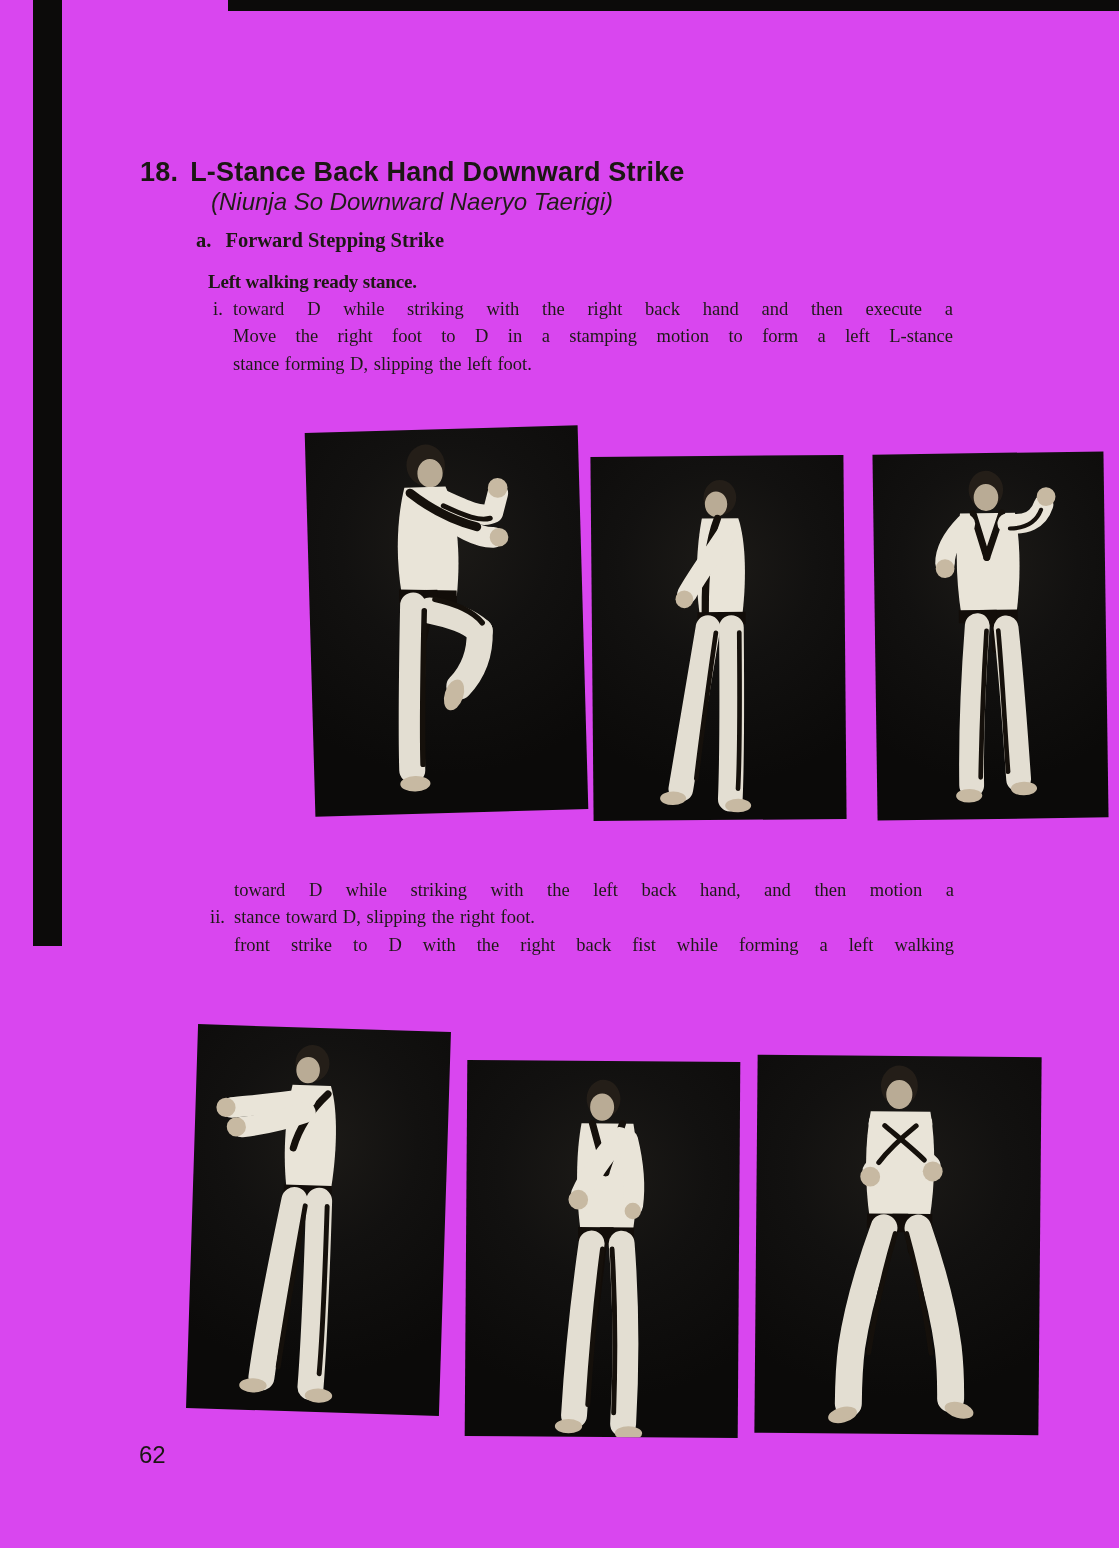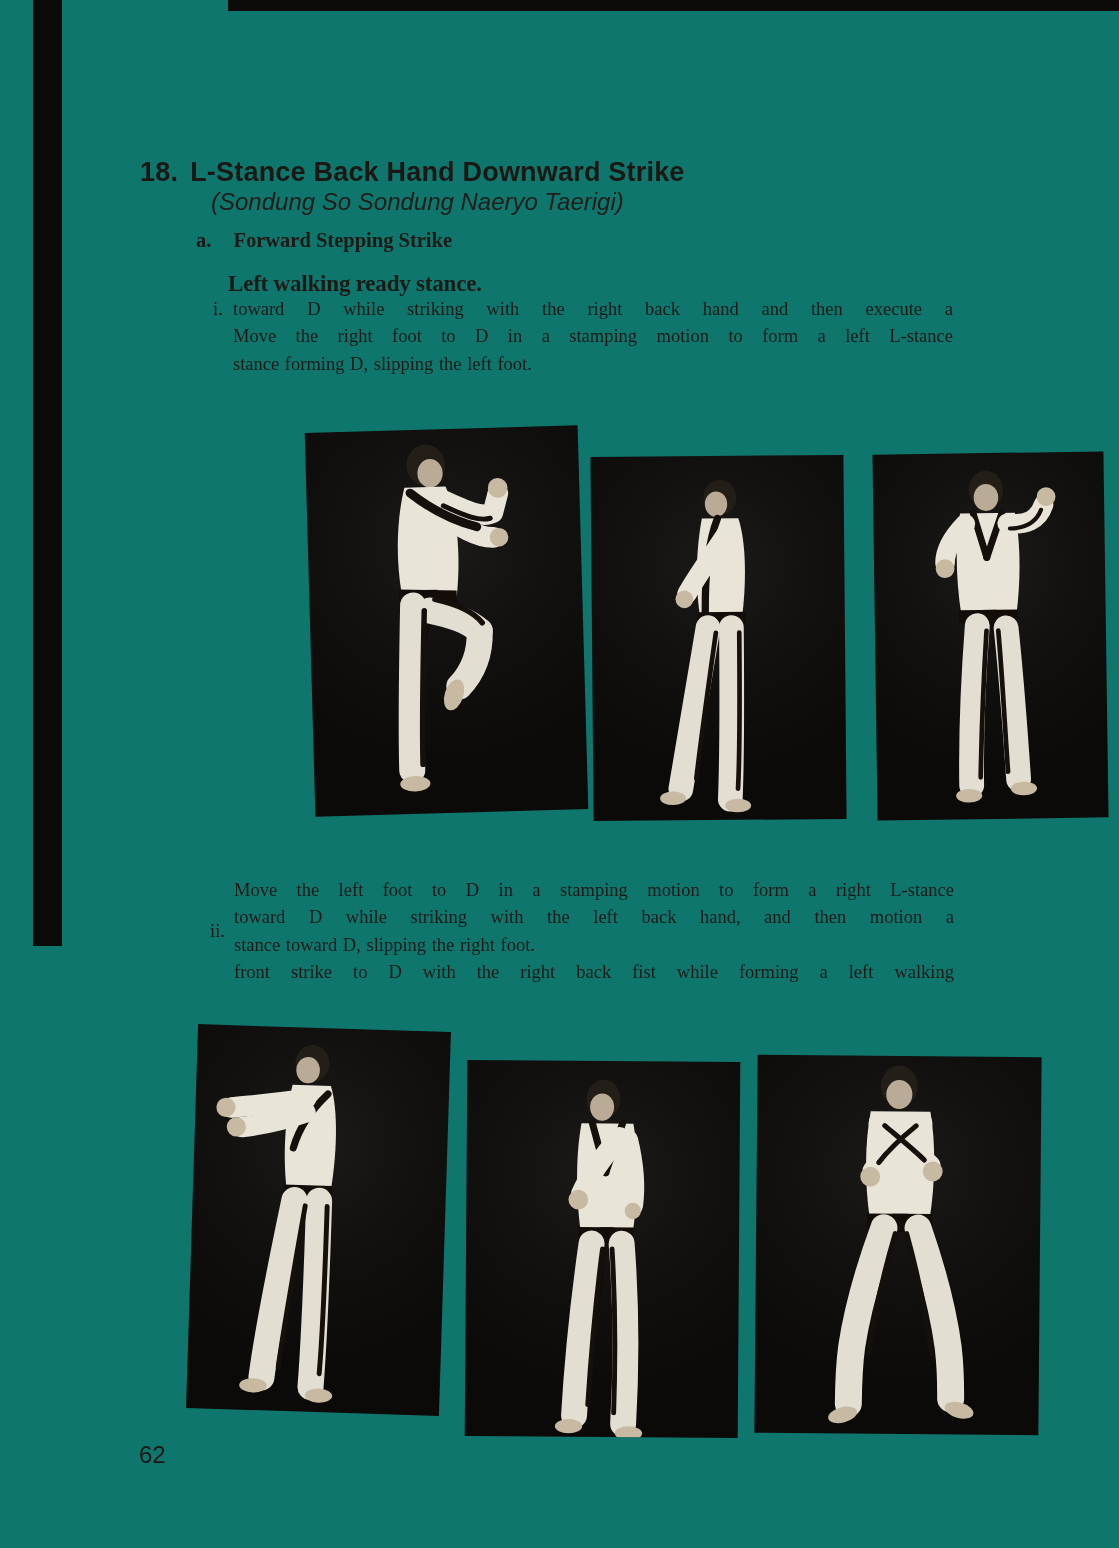--- a/index.html
+++ b/index.html
@@ -1,20 +1,20 @@
 <!DOCTYPE html>
 <html><head>
 <meta charset="utf-8">
 <style>
   html,body{margin:0;padding:0;background:#d8d6d2;}
   #page{
     position:relative;
     width:1119px;height:1548px;
     margin:0 auto;
-    background:#0f766e;
+    background:#d946ef;
     overflow:hidden;
     font-family:"Liberation Serif", serif;
     color:#201c17;
   }
   
   .scan-bar{position:absolute;background:#0c0b0a;}
   #left-scan-bar{left:33px;top:0;width:29px;height:946px;}
   #top-scan-bar{left:228px;top:0;width:891px;height:11px;}
 
   
@@ -29,24 +29,24 @@
     position:absolute;left:211px;top:188px;
     font-family:"Liberation Sans", sans-serif;
     font-style:italic;font-size:24px;line-height:28px;
     color:#211d18;white-space:nowrap;
   }
   .h-section{
     position:absolute;left:196px;top:228px;
     font-weight:700;font-size:20.5px;line-height:24px;
     color:#1d1914;white-space:nowrap;
   }
-  .h-section .sec-title{margin-left:22px;}
+  .h-section .sec-title{margin-left:14px;}
   .stance-note{
-    position:absolute;left:228px;top:271px;
-    font-weight:700;font-size:23px;letter-spacing:-0.2px;
+    position:absolute;left:208px;top:271px;
+    font-weight:700;font-size:19px;letter-spacing:-0.2px;
     color:#1d1914;white-space:nowrap;
   }
 
   
   .step{position:absolute;display:flex;}
   #step-i{left:213px;top:296px;}
   #step-ii{left:210px;top:877px;align-items:center;}
   .step .marker{
     flex:none;font-size:18.5px;line-height:27.4px;color:#1d1a16;
   }
@@ -98,41 +98,40 @@
 <body>
 
 <div id="page">
 
   <div id="left-scan-bar" class="scan-bar"></div>
   <div id="top-scan-bar" class="scan-bar"></div>
 
   <div class="h-main">
     <span>18.</span><span class="h-title">L-Stance Back Hand Downward Strike</span>
   </div>
-  <div class="h-sub">(Sondung So Sondung Naeryo Taerigi)</div>
+  <div class="h-sub">(Niunja So Downward Naeryo Taerigi)</div>
 
   <div class="h-section">
     <span>a.</span><span class="sec-title">Forward Stepping Strike</span>
   </div>
 
   <div class="stance-note">Left walking ready stance.</div>
 
   <div id="step-i" class="step">
     <div class="marker">i.</div>
     <div class="lines">
       <div class="tline">toward D while striking with the right back hand and then execute a</div>
       <div class="tline">Move the right foot to D in a stamping motion to form a left L-stance</div>
       <div class="tline tline-last">stance forming D, slipping the left foot.</div>
     </div>
   </div>
 
   <div id="step-ii" class="step">
     <div class="marker">ii.</div>
     <div class="lines">
-      <div class="tline">Move the left foot to D in a stamping motion to form a right L-stance</div>
       <div class="tline">toward D while striking with the left back hand, and then motion a</div>
       <div class="tline tline-last">stance toward D, slipping the right foot.</div>
       <div class="tline">front strike to D with the right back fist while forming a left walking</div>
     </div>
   </div>
 
   <div id="photo-1" class="photo">
     <svg viewBox="0 0 100 140" preserveAspectRatio="xMidYMid slice">
       <g>
         <ellipse class="hair" cx="44" cy="13" rx="7" ry="7.5"></ellipse>

